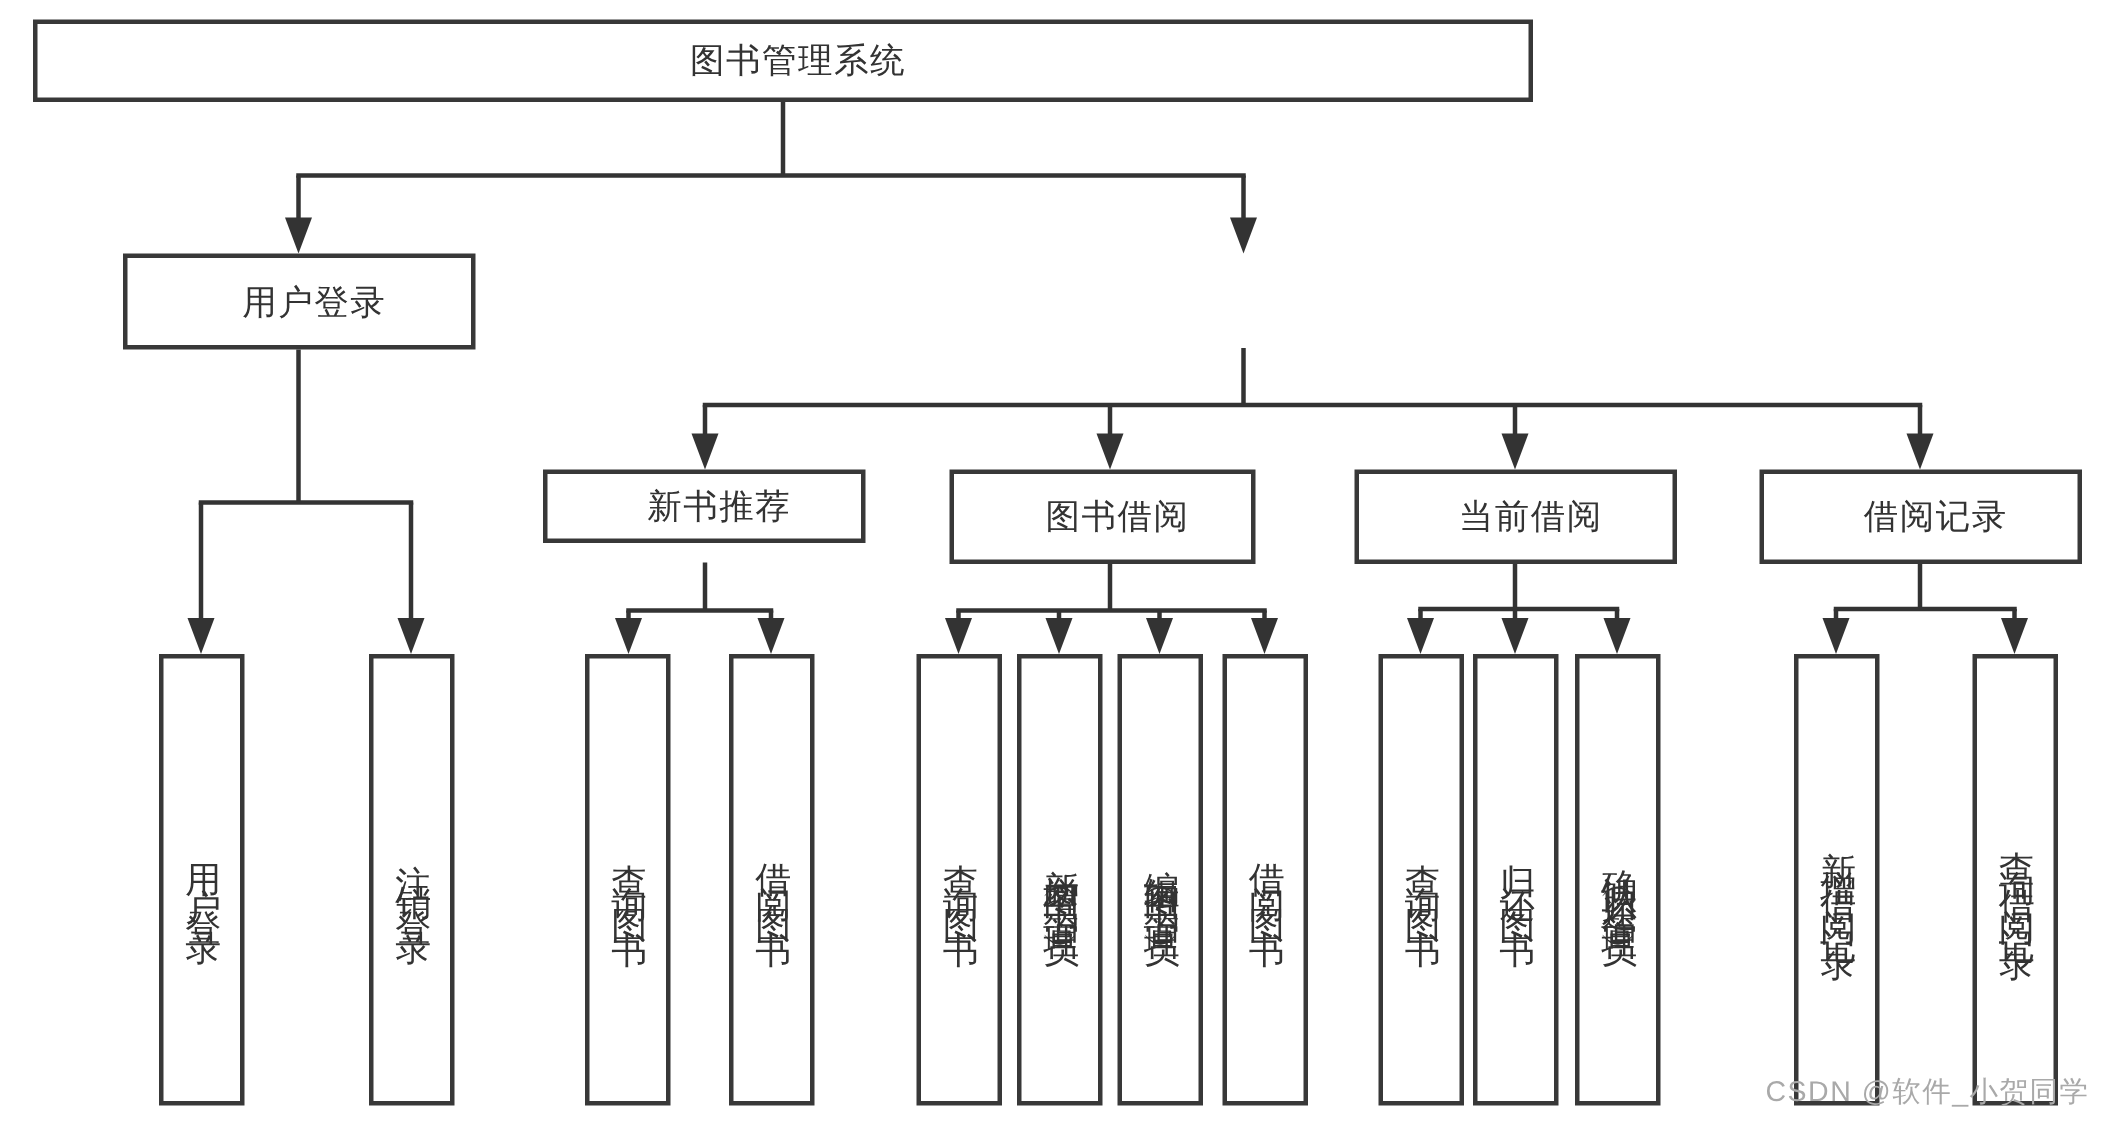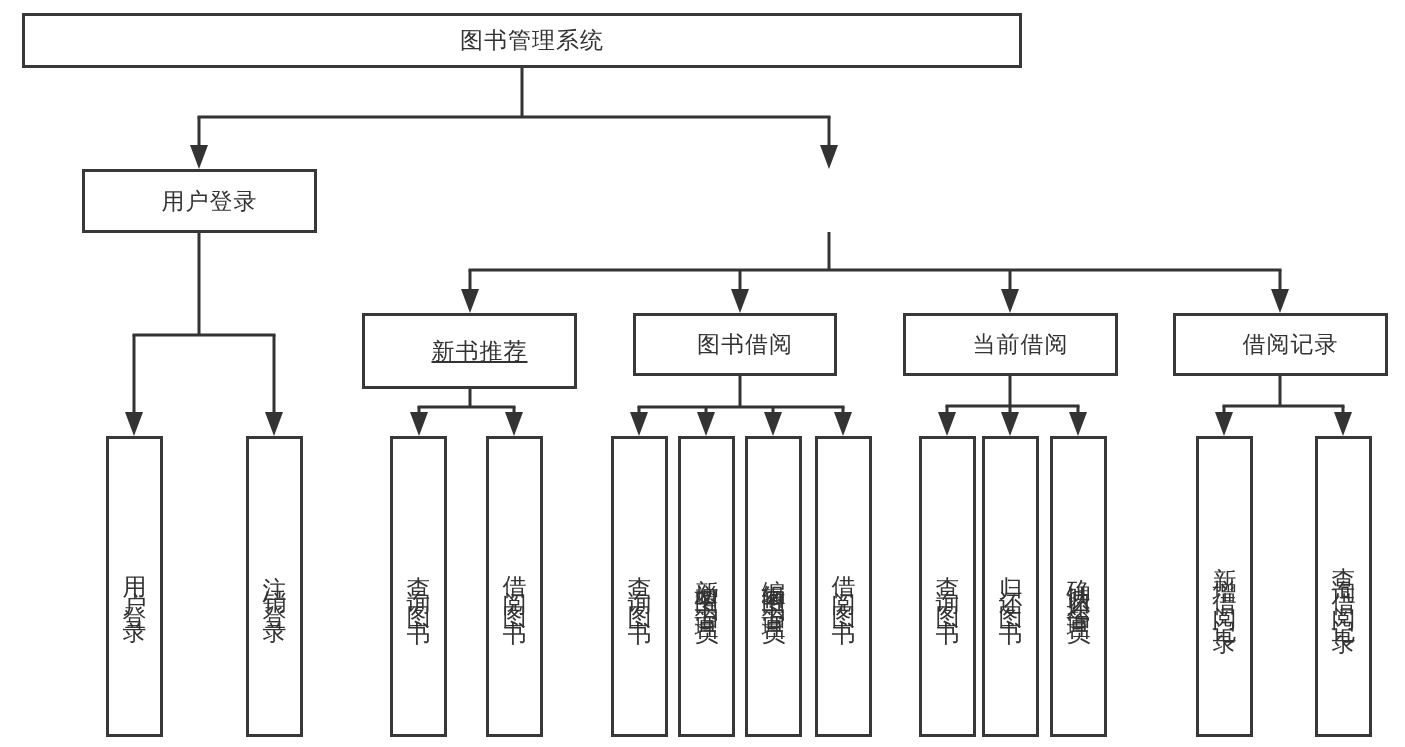--- a/index.html
+++ b/index.html
@@ -106,21 +106,21 @@
       <path d="M1343 406 V414"></path>
       <path class="head" d="M1215 412 H1233 L1224 436 Z"></path>
       <path class="head" d="M1334 412 H1352 L1343 436 Z"></path>
     </g>
   </svg>
 
   <div class="box hbox" style="left:22px;top:13px;width:1000px;height:55px;">图书管理系统</div>
 
   <div class="box hbox" style="left:82px;top:169px;width:235px;height:64px;">用户登录</div>
 
-  <div class="box hbox" style="left:362px;top:313px;width:215px;height:76px;text-decoration:underline;">新书推荐</div>
+  <div class="box hbox" style="left:362px;top:313px;width:215px;height:49px;">新书推荐</div>
   <div class="box hbox" style="left:633px;top:313px;width:204px;height:63px;">图书借阅</div>
   <div class="box hbox" style="left:1173px;top:313px;width:215px;height:63px;">借阅记录</div>
   <div class="box hbox" style="left:903px;top:313px;width:215px;height:63px;">当前借阅</div>
 
   <div class="box vbox sp-wide" style="left:106px;">用户登录</div>
   <div class="box vbox sp-wide" style="left:246px;">注销登录</div>
 
   <div class="box vbox sp-wide" style="left:390px;">查询图书</div>
   <div class="box vbox sp-wide" style="left:486px;">借阅图书</div>
 
@@ -129,14 +129,15 @@
   <div class="box vbox sp-tight" style="left:745px;">编辑图书（管理员）</div>
   <div class="box vbox sp-wide" style="left:815px;">借阅图书</div>
 
   <div class="box vbox sp-wide" style="left:919px;">查询图书</div>
   <div class="box vbox sp-wide" style="left:982px;">归还图书</div>
   <div class="box vbox sp-tight" style="left:1050px;">确认归还（管理员）</div>
 
   <div class="box vbox sp-med" style="left:1196px;">新增借阅记录</div>
   <div class="box vbox sp-med" style="left:1315px;">查询借阅记录</div>
 
+  <div class="watermark">CSDN @软件_小贺同学</div>
 
 </div>
 
 </body></html>

